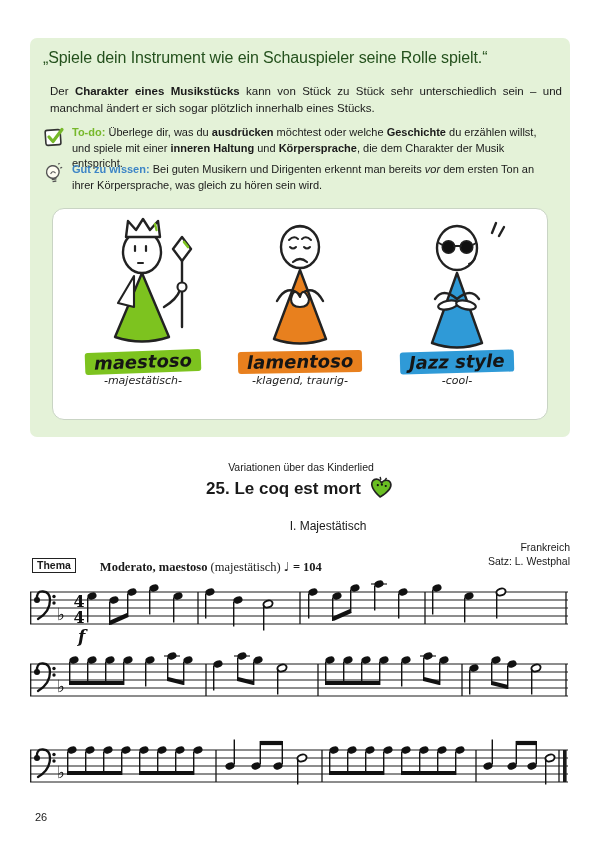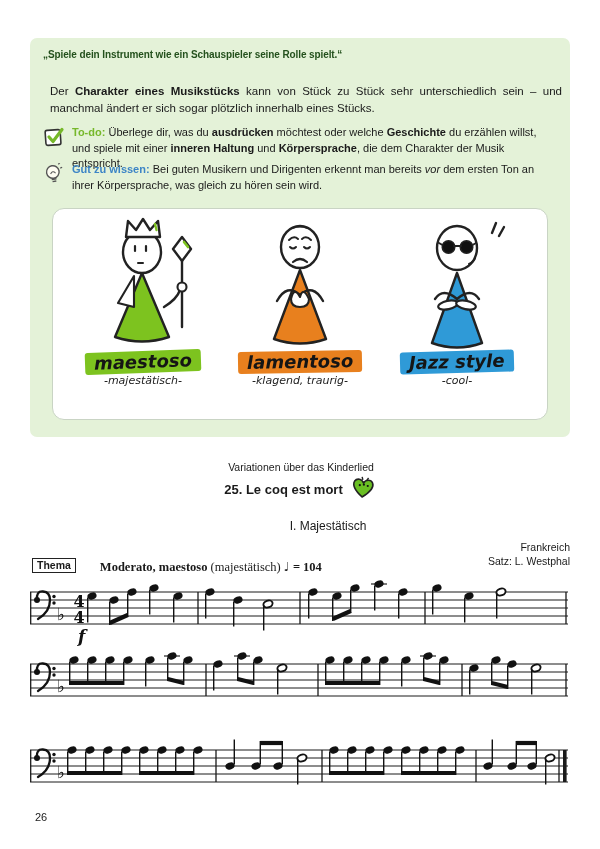--- a/index.html
+++ b/index.html
@@ -3,21 +3,21 @@
 <meta charset="utf-8">
 <style>
   html,body{margin:0;padding:0;background:#fff;}
   .page{position:relative;width:600px;height:849px;background:#fff;overflow:hidden;
         font-family:"Liberation Sans",sans-serif;color:#1a1a1a;}
 
   
   .infobox{position:absolute;left:30px;top:38px;width:540px;height:399px;
            background:#e4f2d8;border-radius:7px;}
   .ib-title{position:absolute;left:13px;top:11px;width:514px;
-            font-size:10px;font-weight:700;color:#24511d;letter-spacing:-0.1px;}
+            font-size:16px;font-weight:400;color:#24511d;letter-spacing:-0.1px;}
   .ib-intro{position:absolute;left:20px;top:45px;width:512px;
             font-size:11.5px;line-height:1.45;text-align:justify;}
   .note-row{position:absolute;left:13px;display:flex;gap:7px;align-items:flex-start;}
   .row-todo{top:87px;}
   .row-wissen{top:124px;}
   .note-ic{flex:0 0 22px;padding-top:1px;}
   .note-tx{width:482px;font-size:11px;line-height:1.42;}
   .seg-b{font-weight:700;}
   .seg-i{font-style:italic;}
   .seg-green{color:#76b82a;font-weight:700;}
@@ -30,21 +30,21 @@
          padding:6px 14px;box-sizing:border-box;}
   .fig-col{width:152px;display:flex;flex-direction:column;align-items:center;justify-content:flex-start;}
   .hl{display:inline-block;padding:0 9px 1px;border-radius:3px;margin-top:2px;
       font-family:"DejaVu Sans",sans-serif;font-style:italic;font-weight:700;
       font-size:18px;color:#151515;white-space:nowrap;}
   .sub{font-family:"DejaVu Sans",sans-serif;font-style:italic;font-size:11px;margin-top:1px;color:#222;}
 
   
   .series{position:absolute;left:1px;top:461px;width:600px;text-align:center;font-size:10.5px;}
   .worktitle{position:absolute;left:0;top:476px;width:600px;text-align:center;
-             font-size:13px;font-weight:700;}
+             font-size:17px;font-weight:700;}
   .worktitle svg{vertical-align:-6px;margin-left:7px;}
   .movement{position:absolute;left:0;top:519px;width:600px;text-align:center;font-size:12px;margin-left:28px;}
   .credits{position:absolute;right:30px;top:540px;text-align:right;font-size:10.5px;line-height:1.35;}
   .tempoline{position:absolute;left:32px;top:558px;display:flex;gap:24px;align-items:flex-start;}
   .thema{border:1.3px solid #222;padding:0 4px 1px;font-size:10.5px;font-weight:700;}
   .tempo{font-family:"Liberation Serif",serif;font-size:12.5px;padding-top:1px;}
 
   
   .staff{position:absolute;left:30px;width:540px;height:66px;}
   .s1{top:580px;} .s2{top:652px;} .s3{top:738px;}

